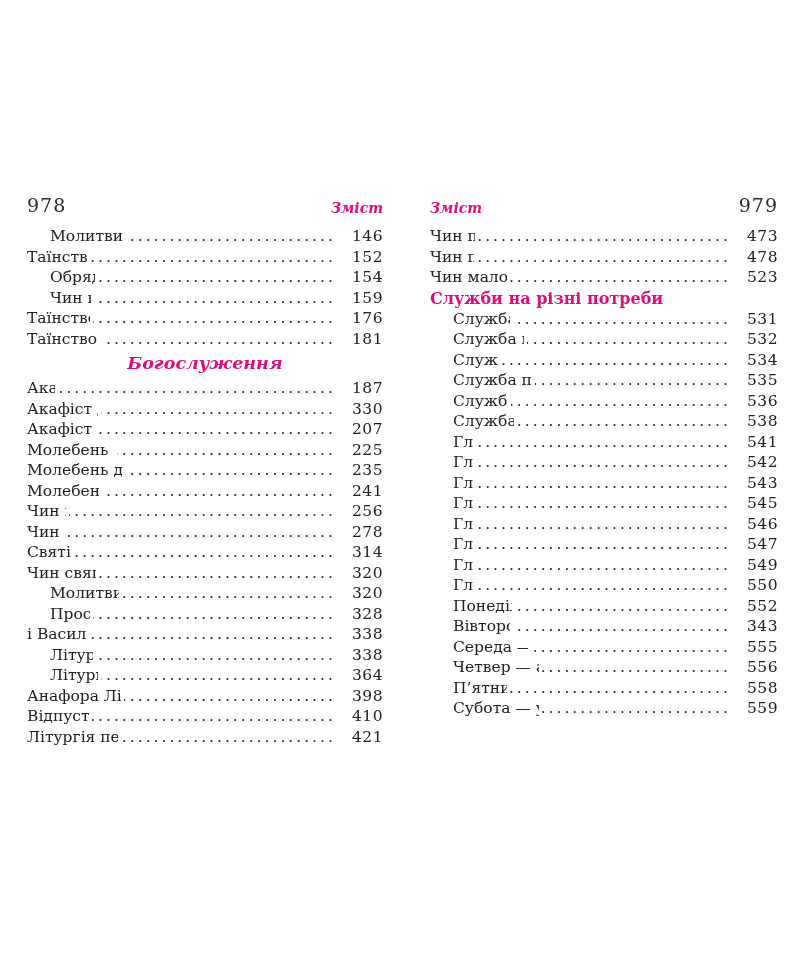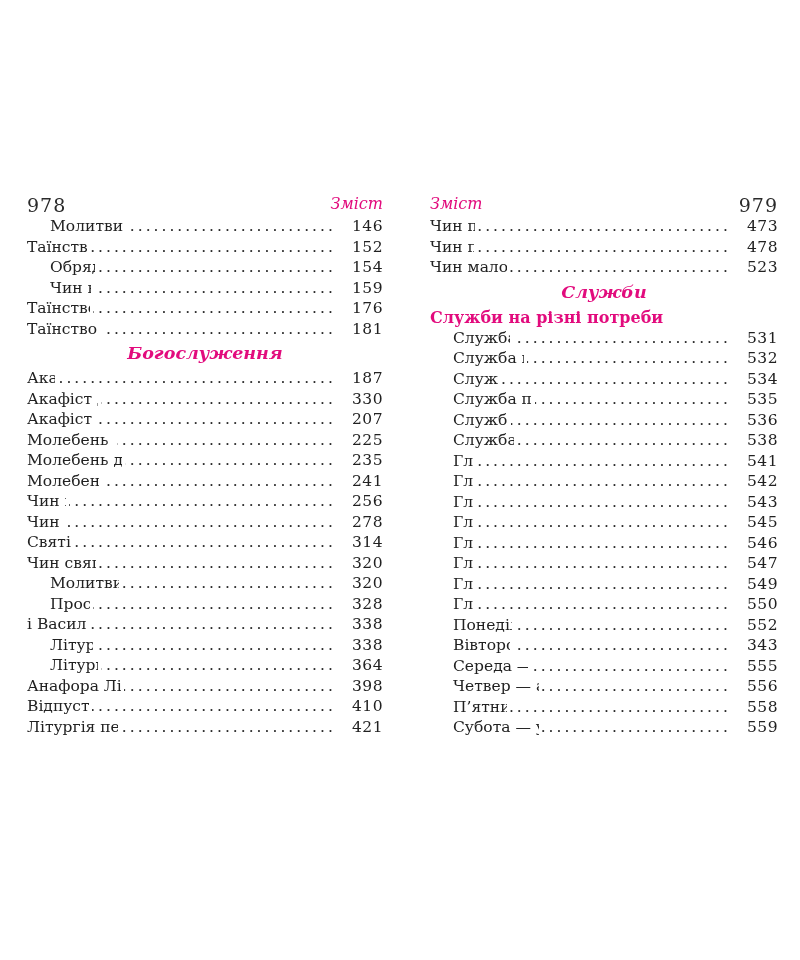--- a/index.html
+++ b/index.html
@@ -26,31 +26,32 @@
     width: 356px;
     margin-left: 27px;
   }
   .page-right {
     width: 348px;
     margin-left: 47px;
   }
   .page-header {
     display: flex;
     justify-content: space-between;
-    align-items: flex-start;
+    align-items: flex-end;
+    margin-bottom: 10px;
   }
   .folio {
     font-size: 19px;
     letter-spacing: 1px;
     color: #2a2a2a;
   }
   .running-title {
-    font-size: 16px;
+    font-size: 14px;
     font-style: italic;
-    font-weight: 400;
+    font-weight: 700;
     color: var(--accent, #e20b7d);
   }
   .toc-row {
     display: flex;
     align-items: baseline;
     line-height: 20.5px;
     font-size: 15.5px;
     white-space: nowrap;
   }
   .toc-row.indent {
@@ -243,21 +244,20 @@
         <div class="toc-row">
           <span class="toc-title">Чин похорону</span>
           <span class="toc-dots"></span>
           <span class="toc-page">478</span>
         </div>
         <div class="toc-row">
           <span class="toc-title">Чин малого освячення води</span>
           <span class="toc-dots"></span>
           <span class="toc-page">523</span>
         </div>
-        <div class="heading-center">Служби</div>
         <div class="heading-left">Служби на різні потреби</div>
         <div class="toc-row indent">
           <span class="toc-title">Служба за померлих</span>
           <span class="toc-dots"></span>
           <span class="toc-page">531</span>
         </div>
         <div class="toc-row indent">
           <span class="toc-title">Служба на всяке прошення</span>
           <span class="toc-dots"></span>
           <span class="toc-page">532</span>

